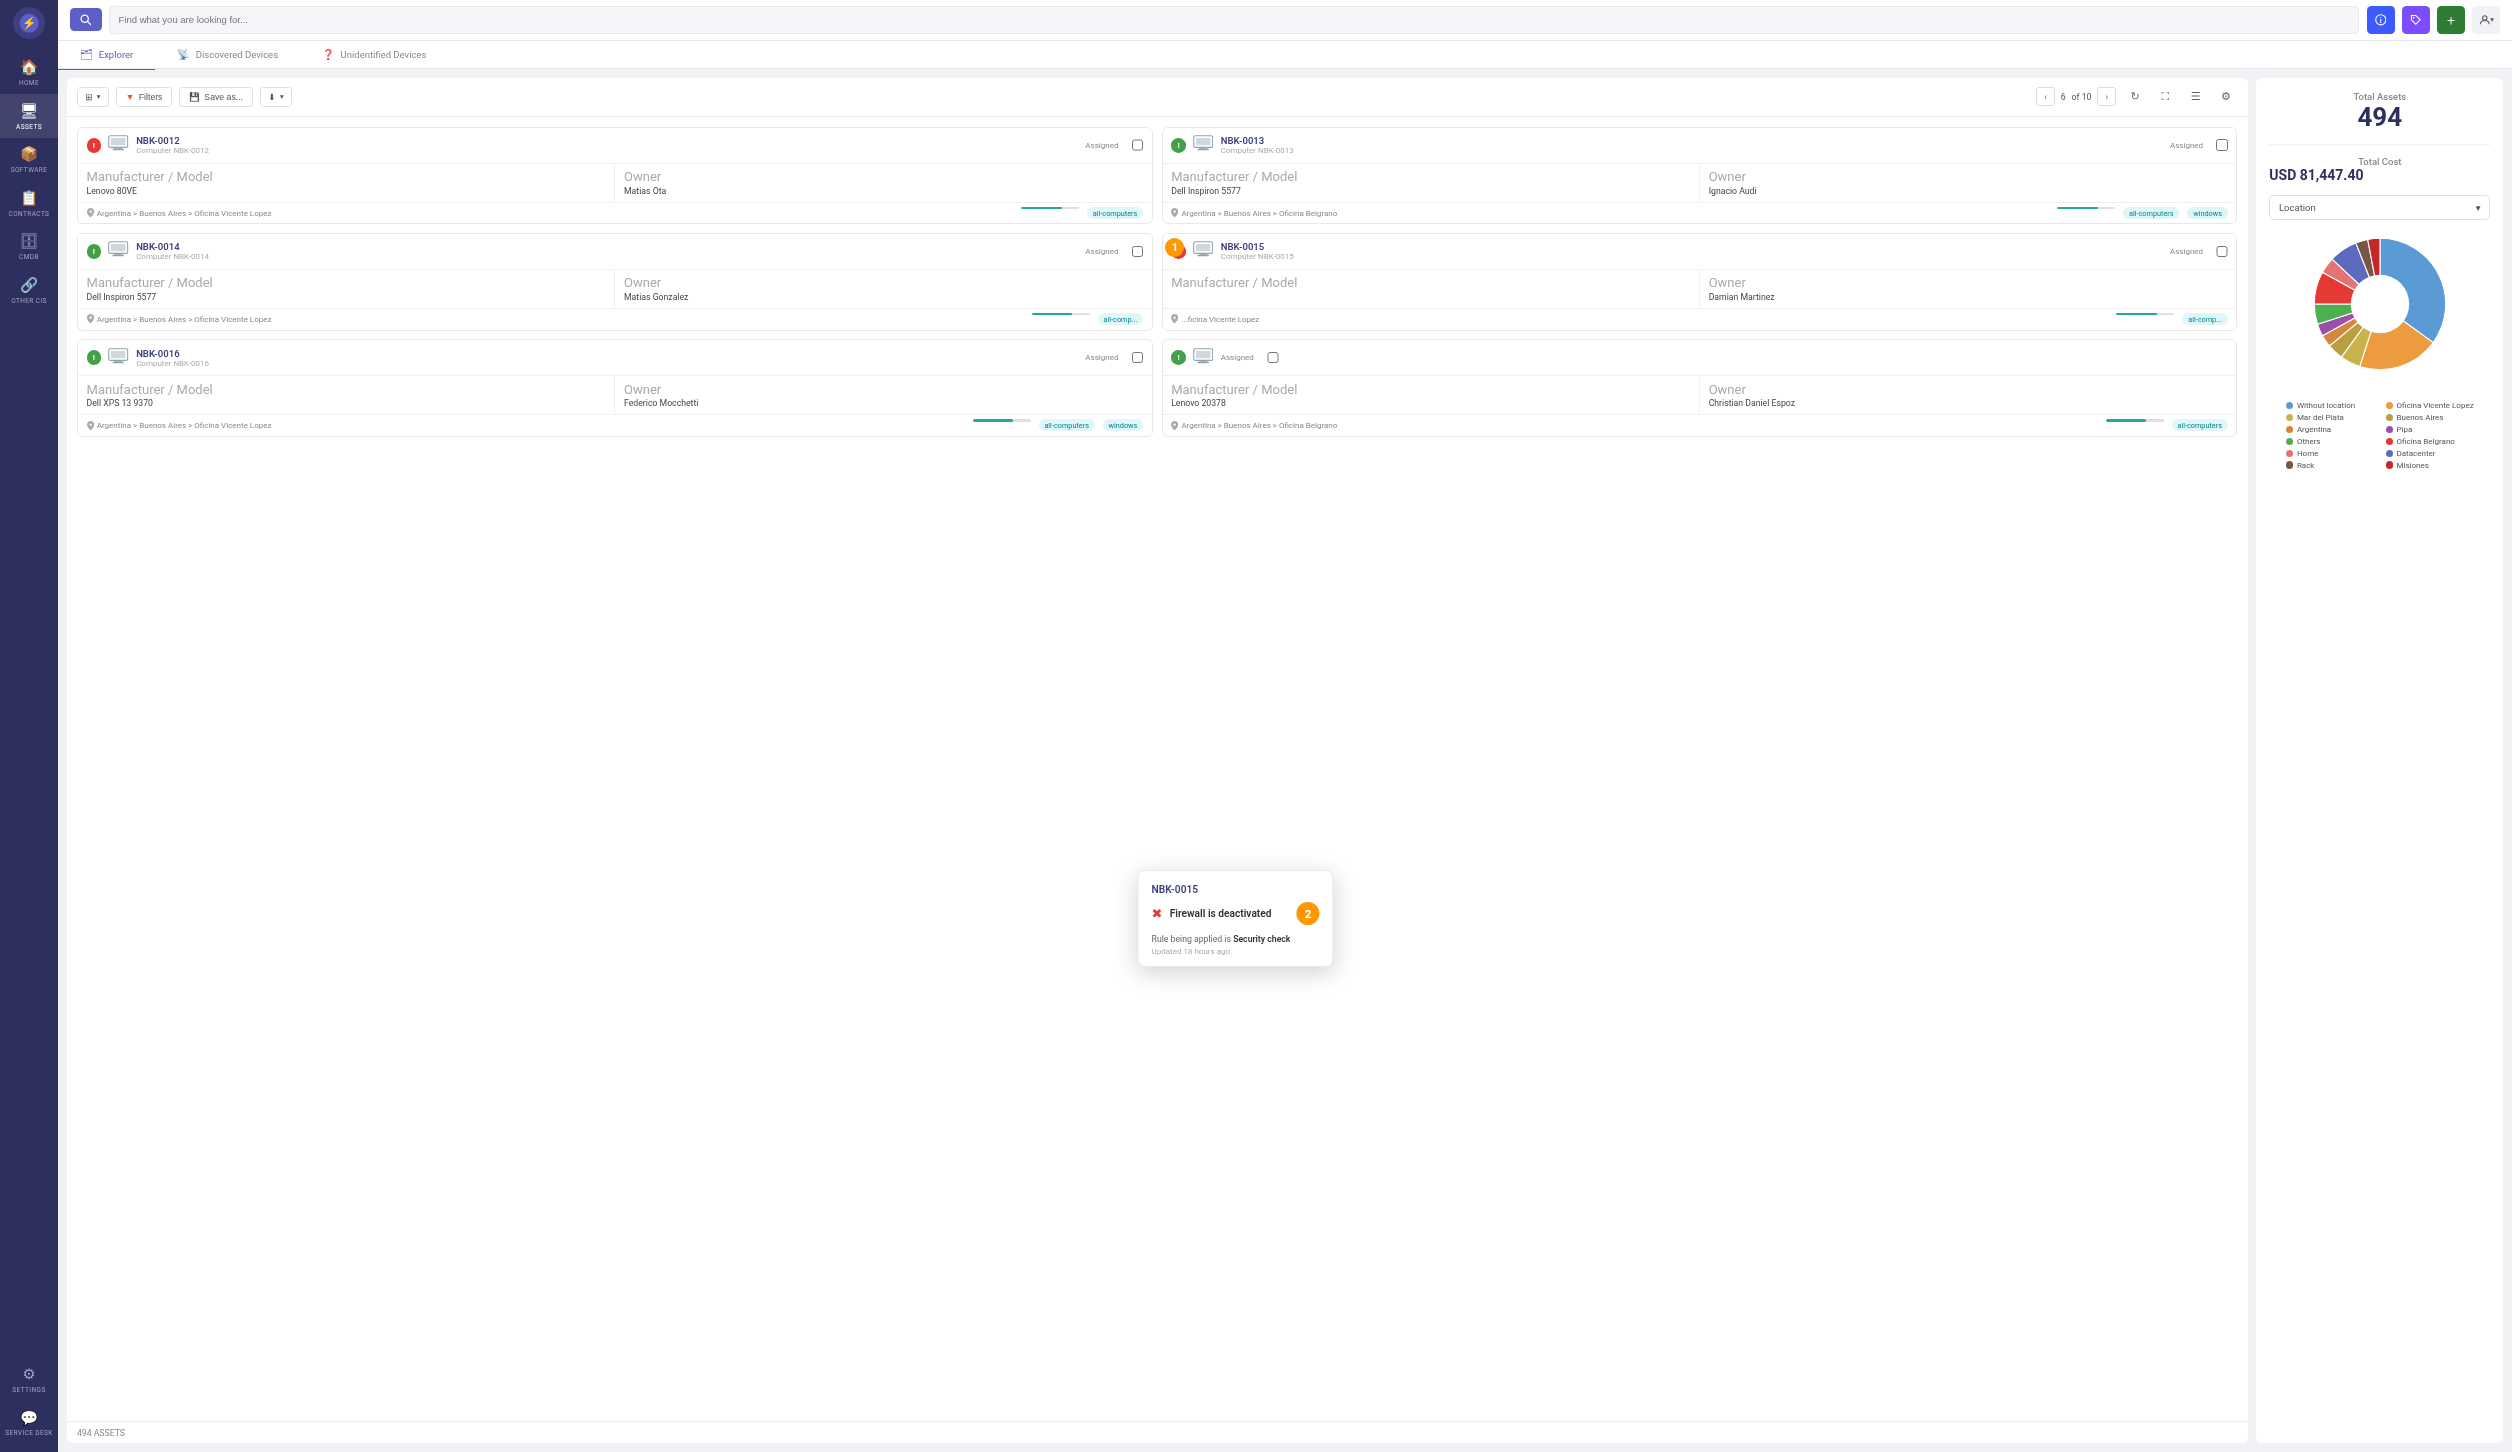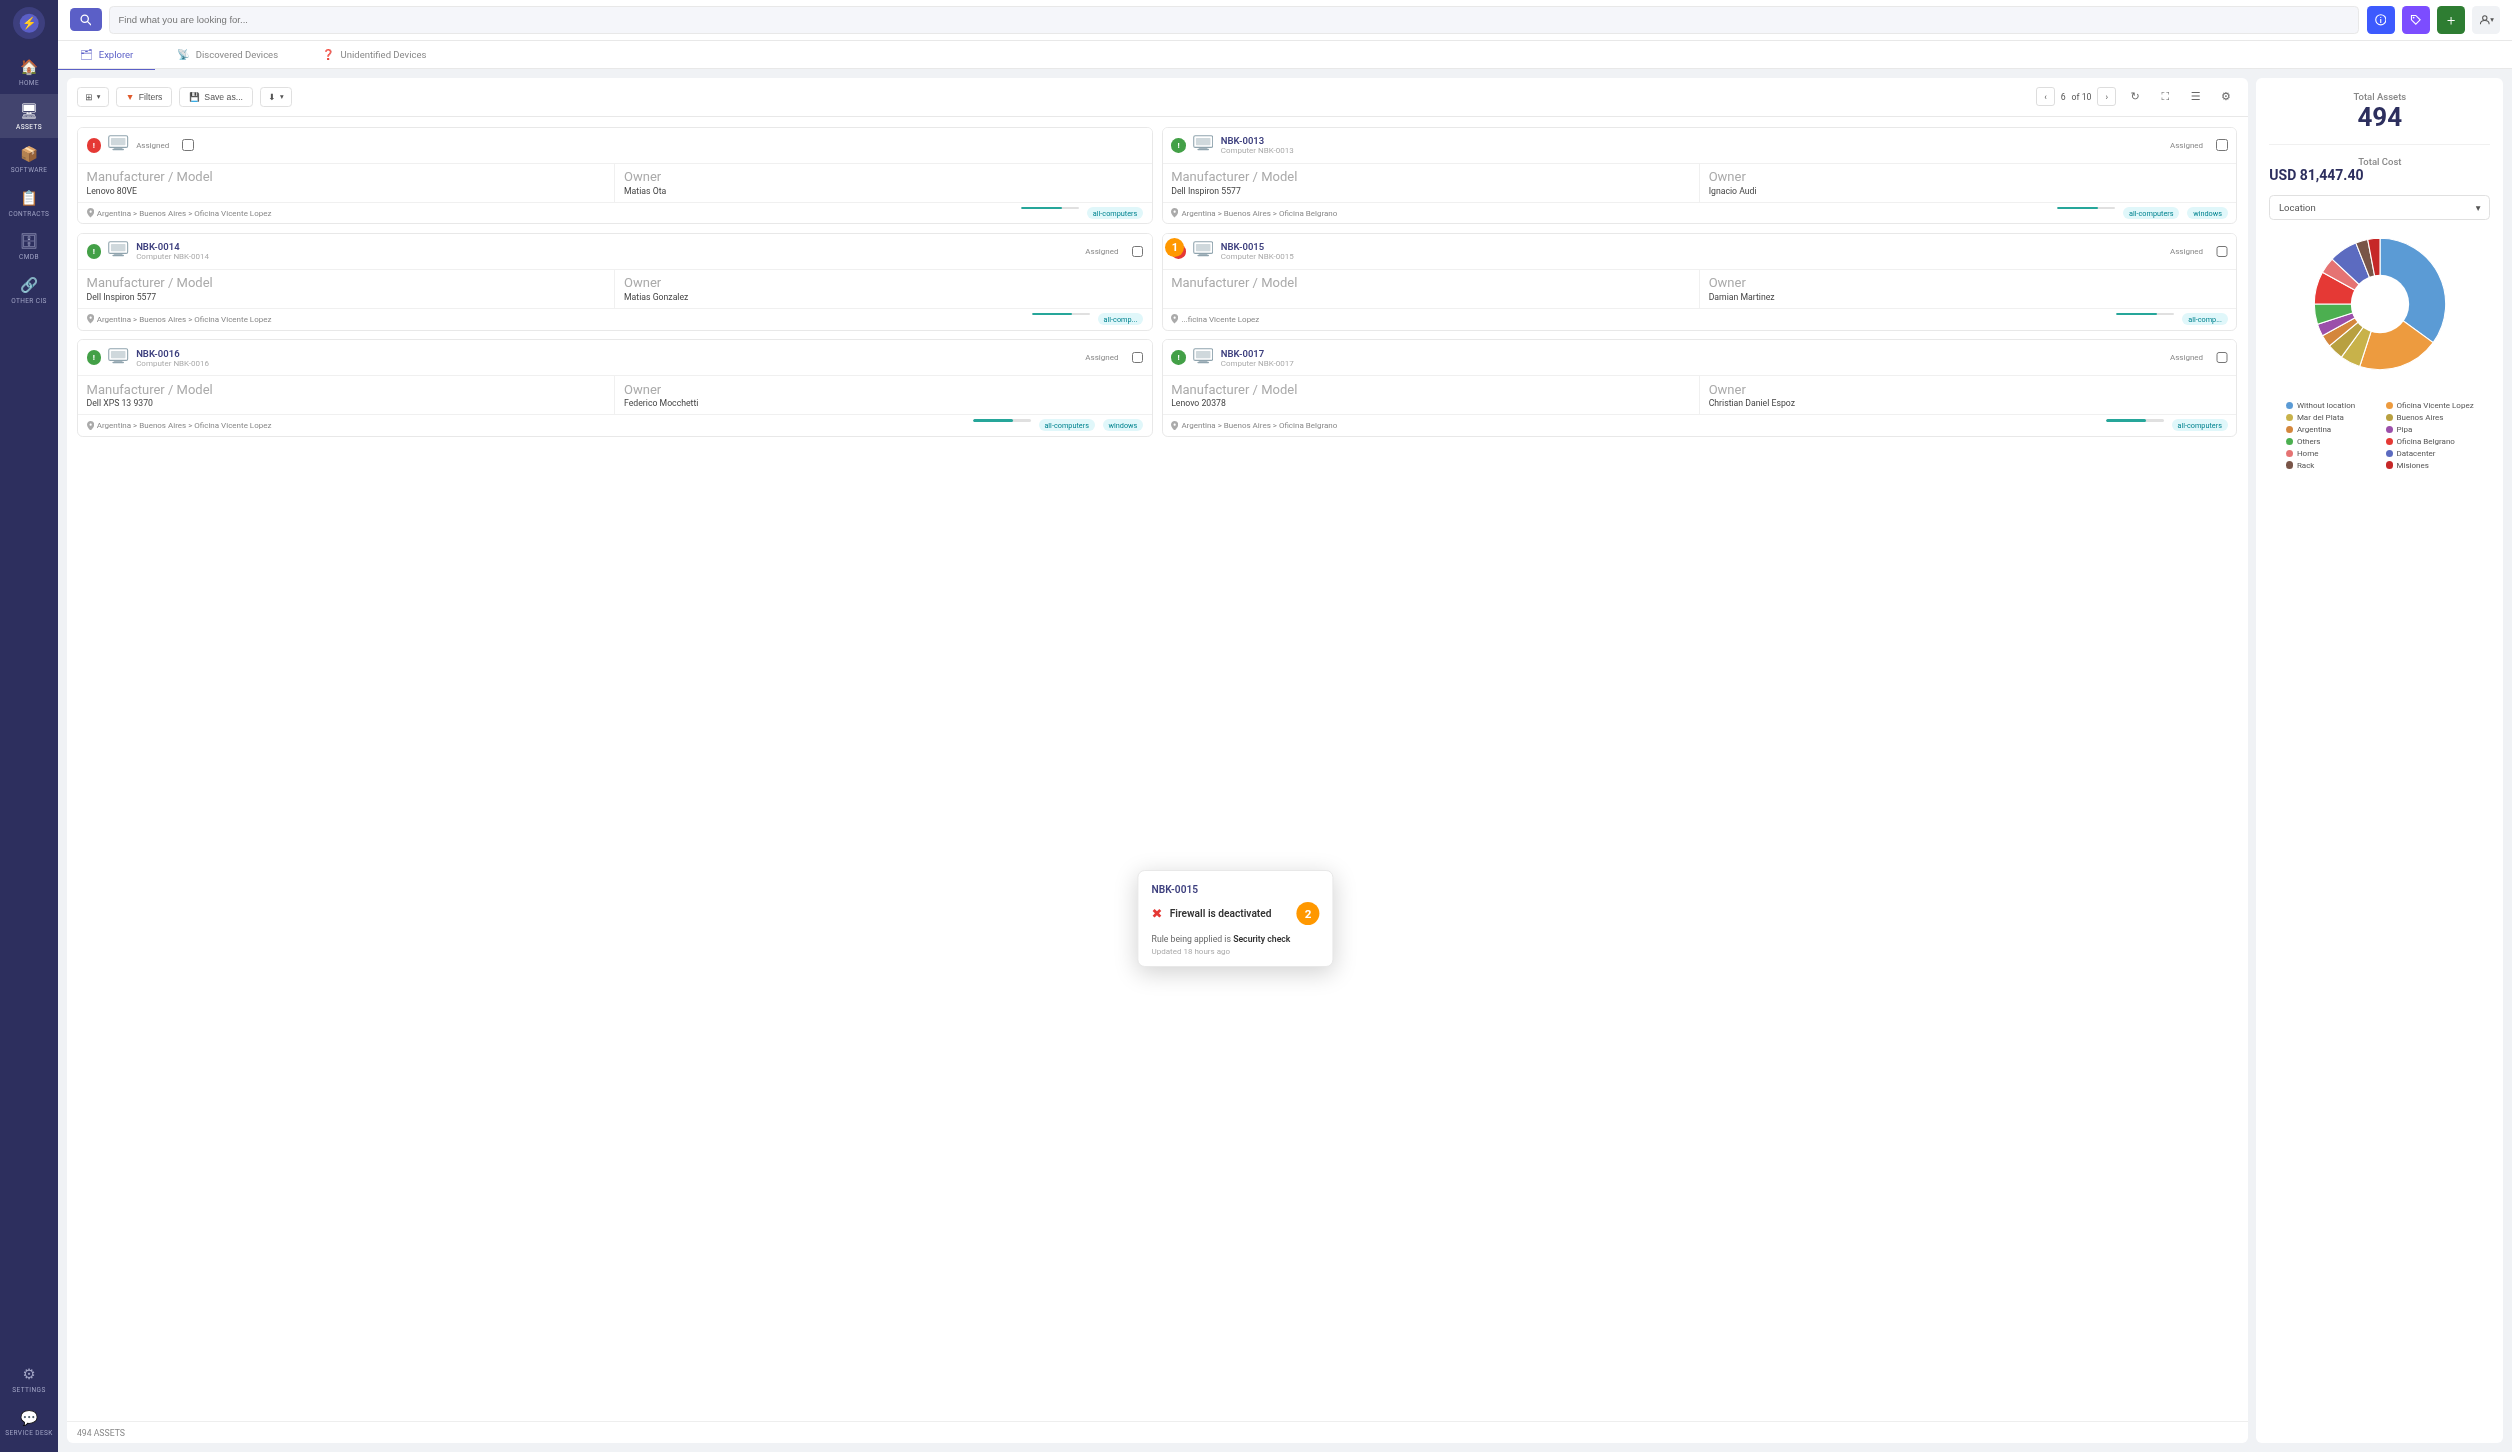--- a/index.html
+++ b/index.html
@@ -461,20 +461,24 @@
 
       </div>
       <div class="card-icon">
         <svg width="20.4" height="16" viewBox="0 0 28 22">
                   <rect x="1" y="1" width="26" height="16" rx="2" fill="none" stroke="#90a4ae" stroke-width="1.5"></rect>
                   <rect x="4" y="4" width="20" height="10" rx="1" fill="#cfd8dc"></rect>
                   <rect x="8" y="17" width="12" height="2" rx="1" fill="#90a4ae"></rect>
                   <rect x="6" y="19" width="16" height="2" rx="1" fill="#90a4ae"></rect>
                 </svg>
       </div>
+      <div class="card-title-wrap">
+        <div class="card-title">NBK-0012</div>
+        <div class="card-subtitle">Computer NBK-0012</div>
+      </div>
       <span class="card-status">Assigned</span>
       <input type="checkbox" class="card-checkbox" style="">
     </div>
     <div class="card-body">
       <div class="card-field">
         <div class="field-label">Manufacturer / Model</div>
         <div class="field-value">Lenovo 80VE</div>
       </div>
       <div class="card-field">
         <div class="field-label">Owner</div>
@@ -688,24 +692,20 @@
         <div class="card-badge" style="background:#43a047;">!</div>
 
       </div>
       <div class="card-icon">
         <svg width="20.4" height="16" viewBox="0 0 28 22">
                   <rect x="1" y="1" width="26" height="16" rx="2" fill="none" stroke="#90a4ae" stroke-width="1.5"></rect>
                   <rect x="4" y="4" width="20" height="10" rx="1" fill="#cfd8dc"></rect>
                   <rect x="8" y="17" width="12" height="2" rx="1" fill="#90a4ae"></rect>
                   <rect x="6" y="19" width="16" height="2" rx="1" fill="#90a4ae"></rect>
                 </svg>
-      </div>
-      <div class="card-title-wrap">
-        <div class="card-title">NBK-0017</div>
-        <div class="card-subtitle">Computer NBK-0017</div>
       </div>
       <span class="card-status">Assigned</span>
       <input type="checkbox" class="card-checkbox" style="">
     </div>
     <div class="card-body">
       <div class="card-field">
         <div class="field-label">Manufacturer / Model</div>
         <div class="field-value">Lenovo 20378</div>
       </div>
       <div class="card-field">

